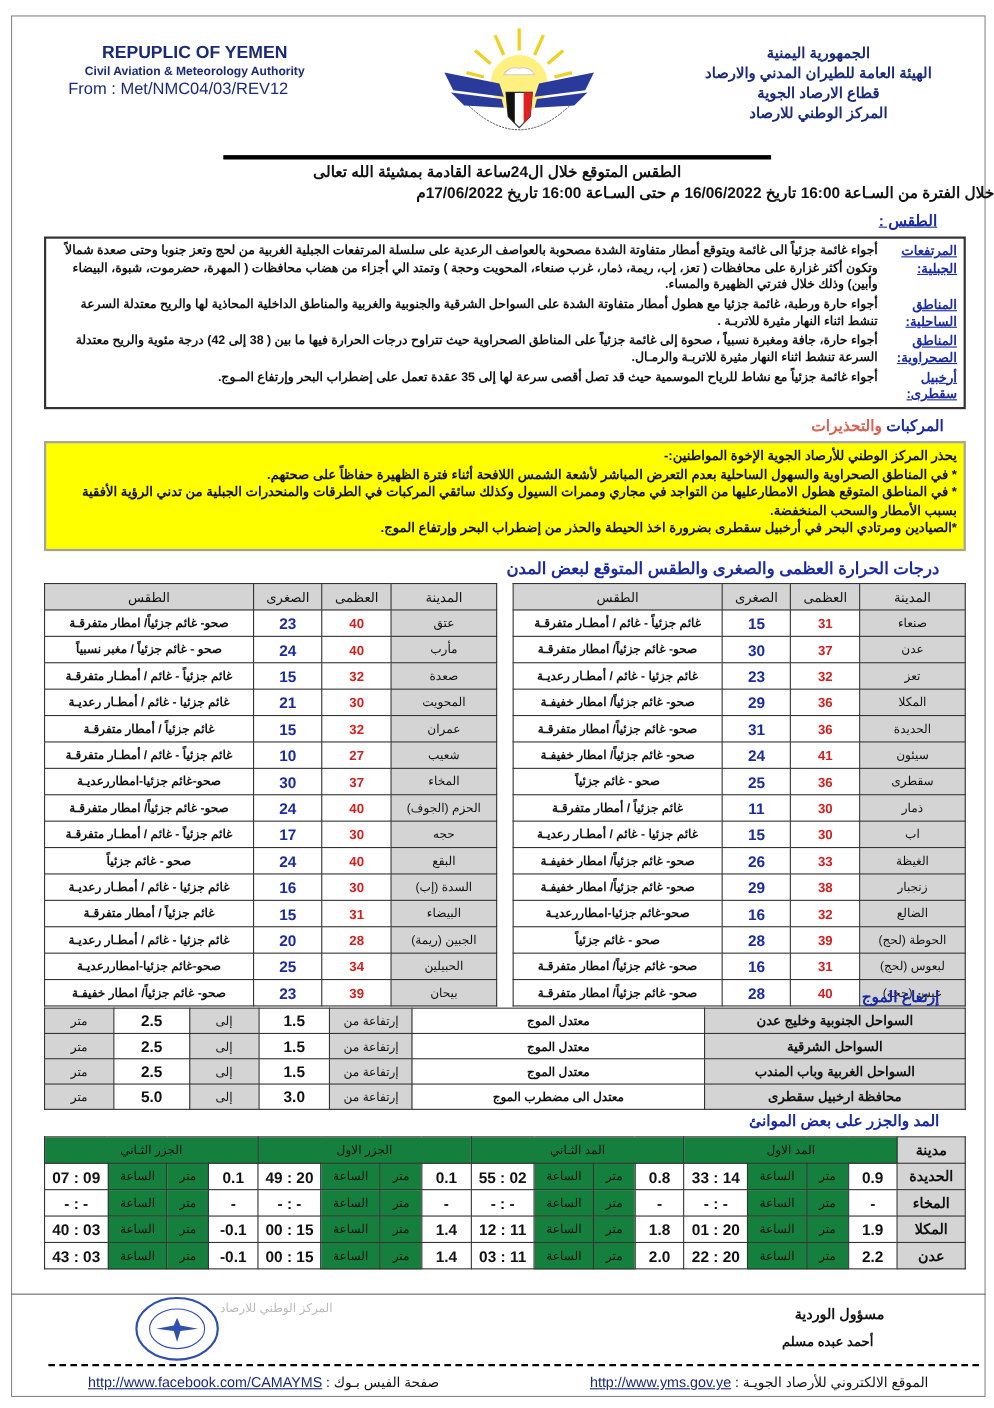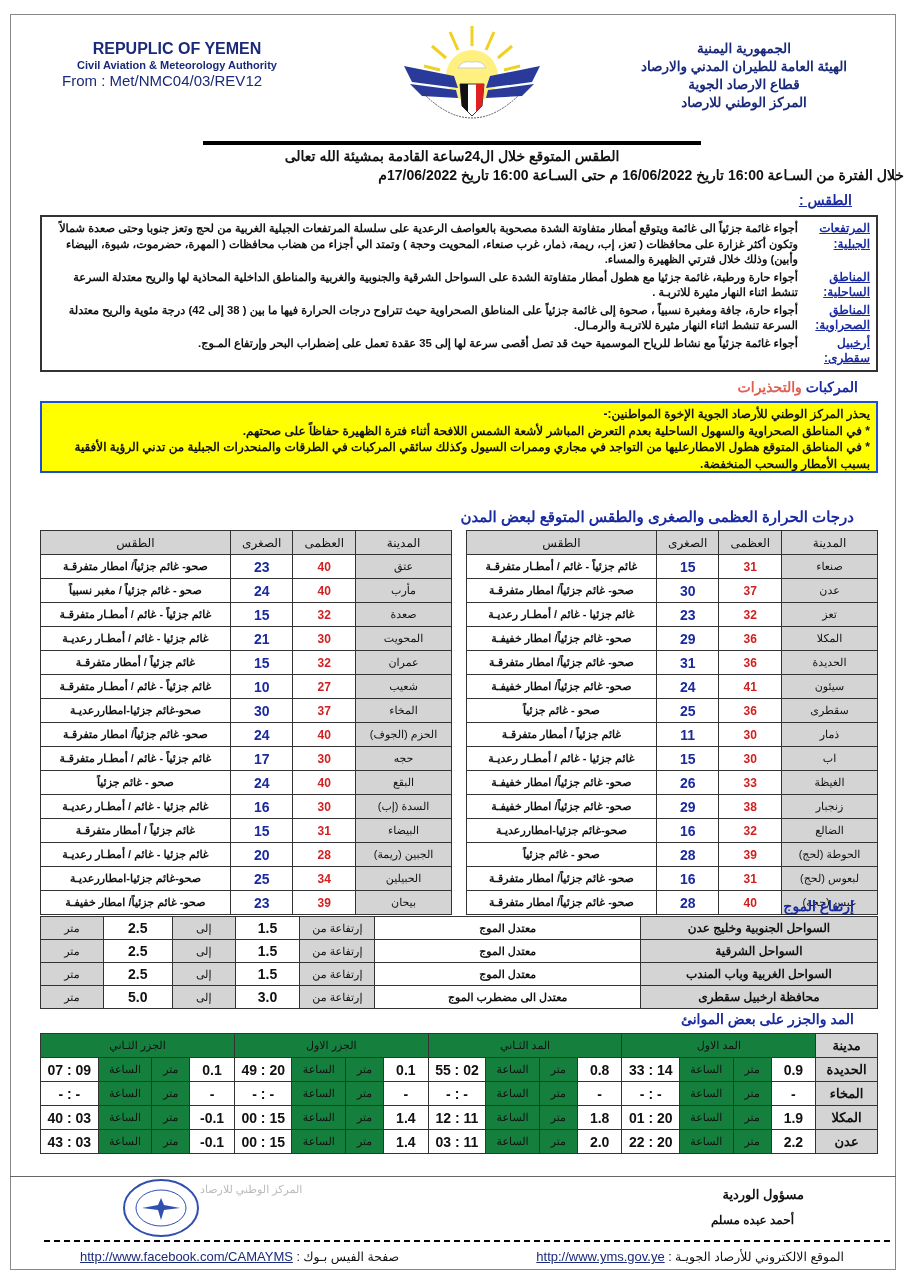--- a/index.html
+++ b/index.html
@@ -16,21 +16,21 @@
   .title1 { position: absolute; left: 0; width: 904px; top: 148px; text-align: center; font-weight: bold; font-size: 14px; direction: rtl; }
   .title2 { position: absolute; left: 0; width: 904px; top: 167px; text-align: right; font-weight: bold; font-size: 14px; direction: rtl; }
   .sec-title { position: absolute; font-weight: bold; font-size: 14px; color: #1a2aa0; direction: rtl; }
   .sec-title.u { text-decoration: underline; }
   .wx-box { position: absolute; left: 40px; top: 215px; width: 838px; height: 157px; border: 2px solid #333; padding: 4px 6px; direction: rtl; font-size: 11.3px; font-weight: bold; line-height: 15.5px; }
   .wx-row { display: flex; margin-bottom: 2px; }
   .wx-row .lbl { width: 72px; flex: none; color: #1a2aa0; text-decoration: underline; font-size: 12px; }
   .wx-row .txt { flex: 1; }
   .warn-title { position: absolute; right: 46px; top: 379px; font-weight: bold; font-size: 14px; direction: rtl; }
   .warn-title .a { color: #1a2aa0; } .warn-title .b { color: #e06050; }
-  .warn-box { position: absolute; left: 40px; top: 401px; width: 838px; height: 72px; background: #ffff00; border: 2px solid #1d4ed8; padding: 3px 6px; direction: rtl; font-size: 12px; font-weight: bold; line-height: 16.5px; }
+  .warn-box { position: absolute; left: 40px; top: 401px; width: 838px; height: 100px; background: #ffff00; border: 2px solid #a3a3a3; padding: 3px 6px; direction: rtl; font-size: 12px; font-weight: bold; line-height: 16.5px; }
   .temp-title { position: absolute; right: 50px; top: 508px; font-weight: bold; font-size: 15px; color: #1a2aa0; direction: rtl; }
   table { border-collapse: collapse; position: absolute; direction: rtl; }
   .ttab td, .ttab th { border: 1px solid #333; height: 24px; font-size: 11px; text-align: center; }
   .ttab th { background: #d4d4d4; font-weight: normal; font-size: 12px; }
   .ttab td.city { background: #d4d4d4; width: 95px; }
   .ttab td.mx { color: #d02020; font-weight: bold; font-size: 12px; width: 62px; margin-top: 37px; }
   .ttab td.mn { color: #1a2aa0; font-weight: bold; font-size: 14px; width: 62px; }
   .ttab td.wx { width: 188px; font-weight: bold; }
   .wave-title { position: absolute; right: 50px; top: 898px; font-weight: bold; font-size: 14px; color: #1a2aa0; direction: rtl; }
   .wtab td { border: 1px solid #333; height: 23px; text-align: center; font-size: 11px; }
@@ -116,20 +116,21 @@
   </div>
 </div>
 
 <div class="warn-title">
   <span class="a">المركبات </span><span class="b">والتحذيرات</span>
 </div>
 <div class="warn-box">
   <div>يحذر المركز الوطني للأرصاد الجوية الإخوة المواطنين:-</div>
   <div>* في المناطق الصحراوية والسهول الساحلية بعدم التعرض المباشر لأشعة الشمس اللافحة أثناء فترة الظهيرة حفاظاً على صحتهم.</div>
   <div>* في المناطق المتوقع هطول الامطارعليها من التواجد في مجاري وممرات السيول وكذلك سائقي المركبات في الطرقات والمنحدرات الجبلية من تدني الرؤية الأفقية بسبب الأمطار والسحب المنخفضة.</div>
+  <div>*الصيادين ومرتادي البحر في أرخبيل سقطرى بضرورة اخذ الحيطة والحذر من إضطراب البحر وإرتفاع الموج.</div>
 </div>
 
 <div class="temp-title">درجات الحرارة العظمى والصغرى والطقس المتوقع لبعض المدن</div>
 
 <table class="ttab" id="tright" style="left:466px; top:530px; width:412px;">
   <thead>
       <tr>
     <th>المدينة</th>
     <th>العظمى</th>
     <th>الصغرى</th>

